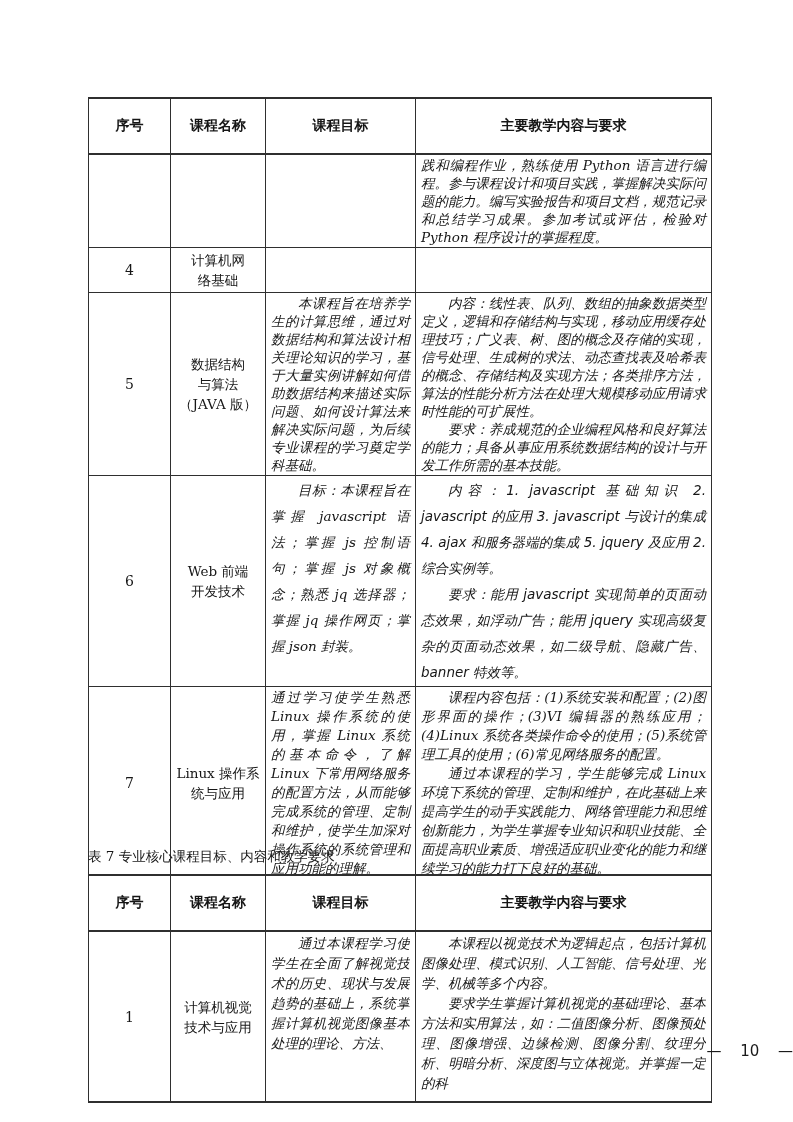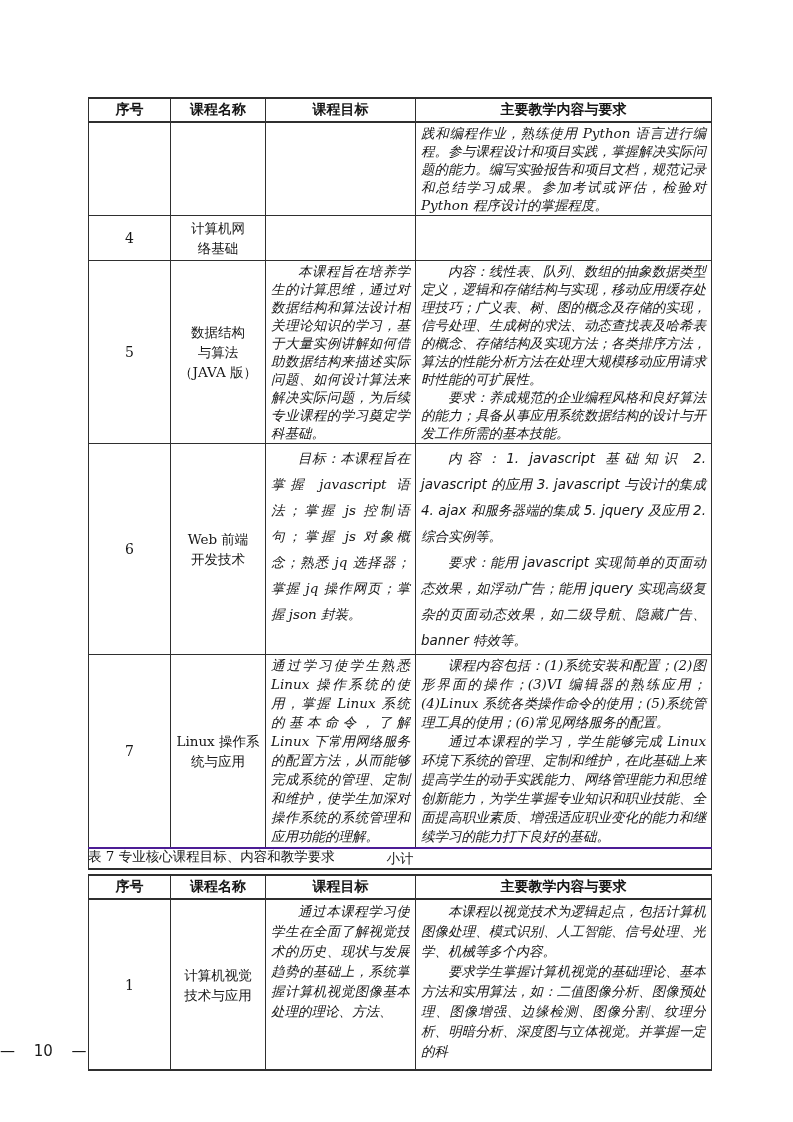--- a/index.html
+++ b/index.html
@@ -10,21 +10,21 @@
   table.ctable{
     border-collapse:collapse;table-layout:fixed;position:absolute;left:88px;width:623px;
     background:#fff;
   }
   .tbl1{top:97px;}
   .tbl2{top:874px;}
   col.c1{width:82px;} col.c2{width:95px;} col.c3{width:150px;} col.c4{width:296px;}
   th,td{border:1px solid #2f2f2f;padding:0 5px;overflow:hidden;}
   th{
     font-size:14px;font-weight:bold;text-align:center;vertical-align:middle;
-    border-bottom:2px solid #2f2f2f;border-top:2px solid #2f2f2f;padding:2px 2px;
+    border-bottom:2px solid #2f2f2f;border-top:2px solid #2f2f2f;padding:18px 2px;
   }
   td.cno{text-align:center;vertical-align:middle;font-size:14px;}
   td.cname{
     text-align:center;vertical-align:middle;font-size:13.5px;line-height:20px;
     white-space:pre-line;padding:0 2px;
   }
   td.ctext{vertical-align:top;font-size:13.5px;padding:1px 5px;}
   td.ctext p{margin:0;text-align:justify;text-justify:inter-character;font-style:italic;}
   p.ind{text-indent:2em;}
   p.noind{text-indent:0;}
@@ -37,21 +37,21 @@
     text-align:center;vertical-align:middle;font-size:13.5px;
     border-top:2px solid #4c1d95;border-bottom:2px solid #2f2f2f;
   }
   .tbl2 td{border-bottom:2px solid #2f2f2f;}
   .clip{height:167px;overflow:hidden;}
   .t7-title{
     position:absolute;top:848px;left:88px;width:623px;text-align:left;
     font-size:13.5px;color:#161616;
   }
   .page-no{
-    position:absolute;top:1042px;left:0;width:100%;text-align:left;
+    position:absolute;top:1042px;left:0;width:100%;text-align:right;
     font-family:"DejaVu Sans","Liberation Sans",sans-serif;font-size:15px;
     word-spacing:14px;color:#1a1a1a;
   }
 </style>
 </head>
 <body>
 
 <div class="page">
 
   <table class="ctable tbl1">

